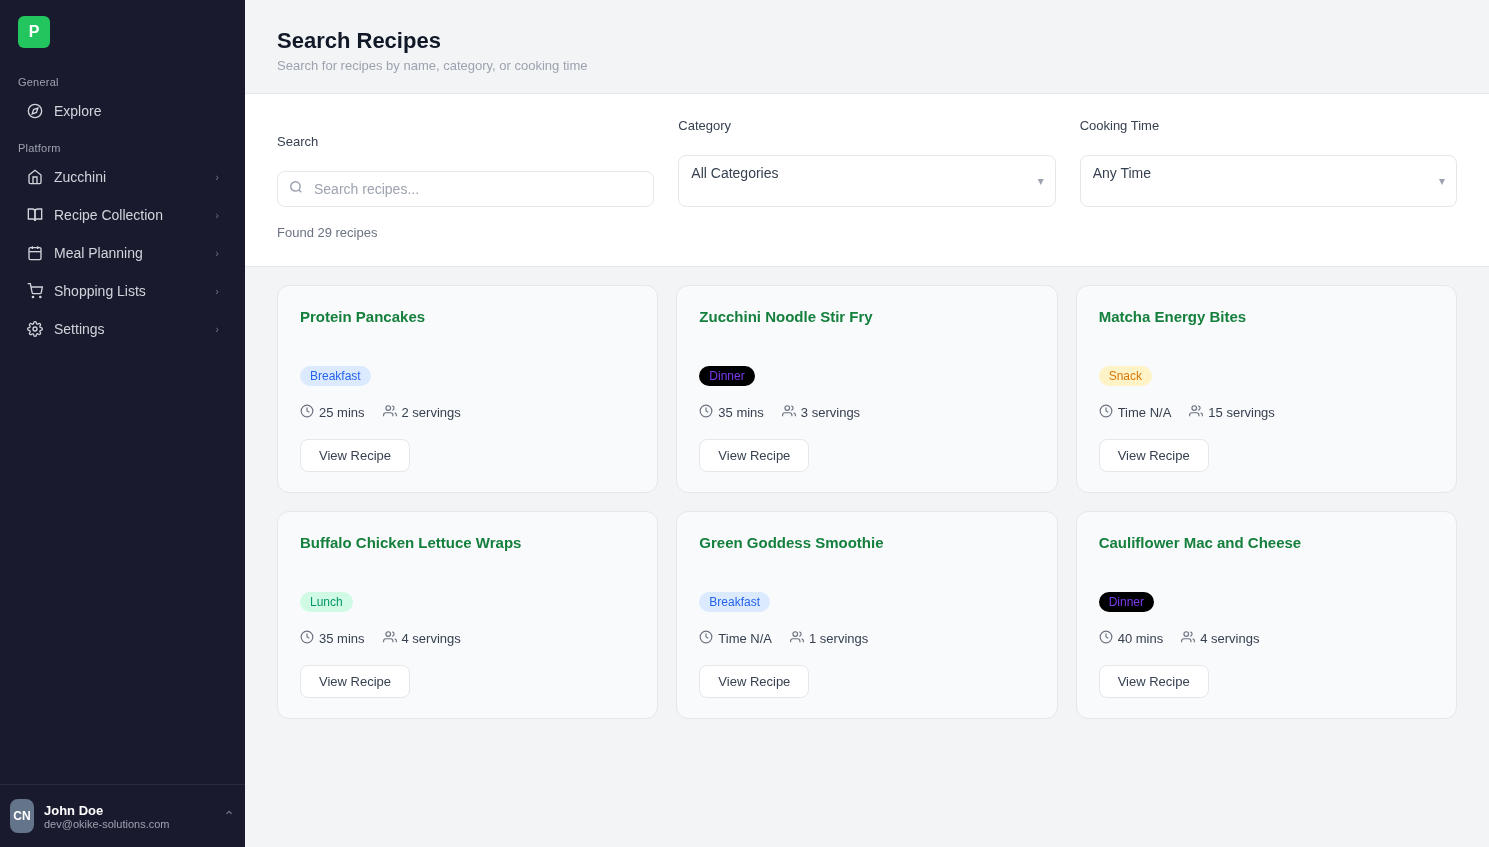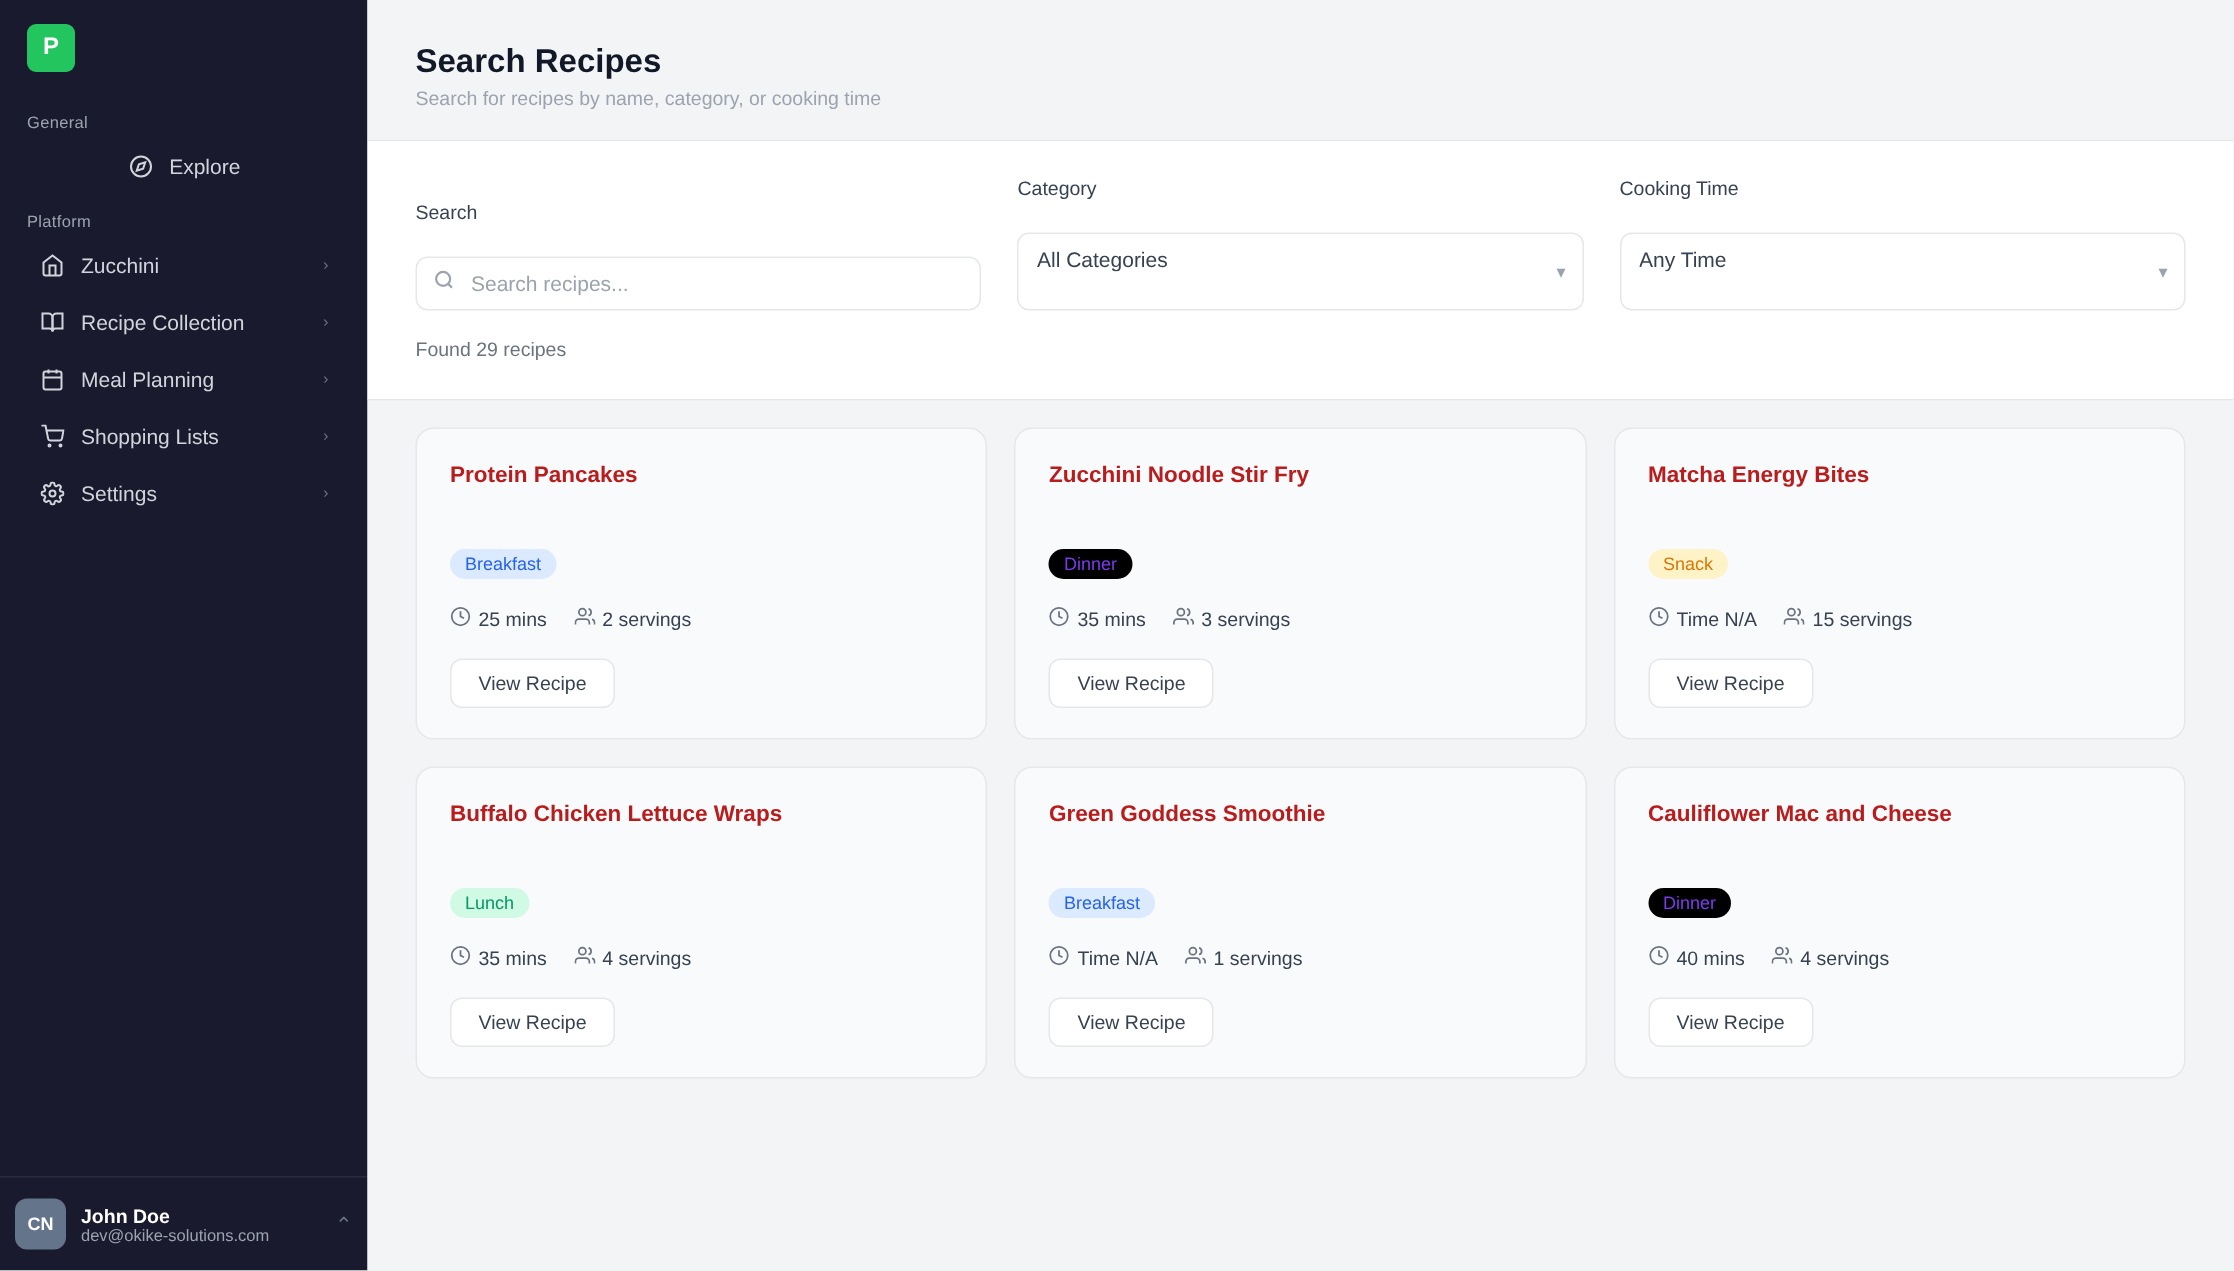--- a/index.html
+++ b/index.html
@@ -38,35 +38,34 @@
       display: flex;
       align-items: center;
       padding: 9px 18px;
       cursor: pointer;
       color: #d1d5db;
       font-size: 14px;
       gap: 10px;
       border-radius: 6px;
       margin: 1px 8px;
       position: relative;
-      justify-content: center;
     }
     .sidebar-item .item-icon { width: 18px; height: 18px; display: flex; align-items: center; justify-content: center; flex-shrink: 0; }
     .sidebar-item .chevron { margin-left: auto; color: #6b7280; font-size: 11px; }
     .sidebar-bottom {
       margin-top: auto;
       padding: 14px 10px;
       border-top: 1px solid rgba(255,255,255,0.08);
       display: flex;
       align-items: center;
       gap: 10px;
       cursor: pointer;
     }
     .avatar {
-      width: 34px; height: 34px;
+      width: 24px; height: 34px;
       background: #64748b;
       border-radius: 8px;
       display: flex; align-items: center; justify-content: center;
       font-size: 12px; font-weight: 600; color: #fff; flex-shrink: 0;
     }
     .user-info { flex: 1; min-width: 0; }
     .user-name { font-size: 13px; font-weight: 600; color: #fff; }
     .user-email { font-size: 11px; color: #9ca3af; white-space: nowrap; overflow: hidden; text-overflow: ellipsis; }
     .user-chevron { color: #6b7280; font-size: 14px; }
 
@@ -160,21 +159,21 @@
     }
     .recipe-card {
       background: #f9fafb;
       border: 1px solid #e5e7eb;
       border-radius: 12px;
       padding: 22px 22px 20px;
     }
     .recipe-title {
       font-size: 15px;
       font-weight: 700;
-      color: #b91c1c;
+      color: #15803d;
       margin-bottom: 10px;
     }
     .category-badge {
       display: inline-block;
       font-size: 12px;
       font-weight: 500;
       padding: 3px 10px;
       border-radius: 20px;
       margin-bottom: 18px;
       margin-top: 31px;

